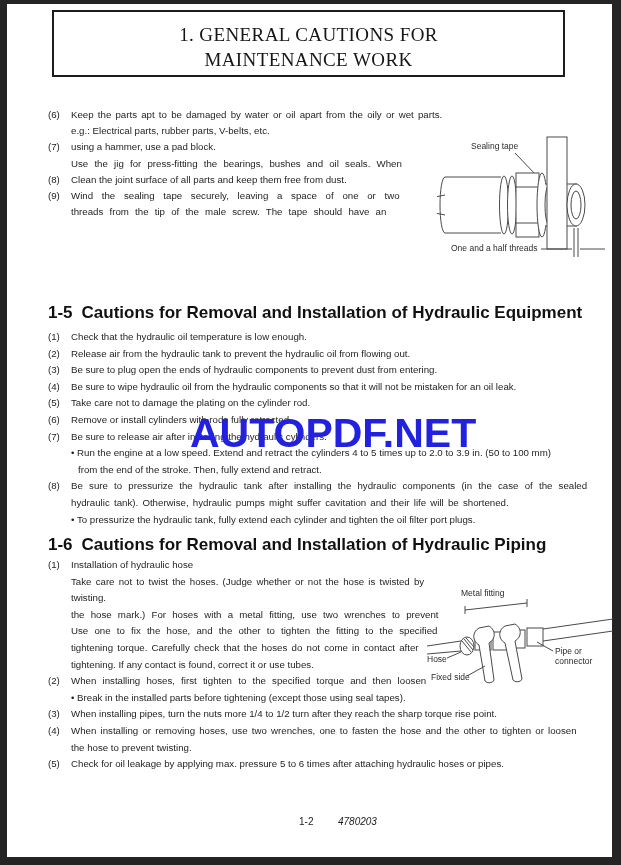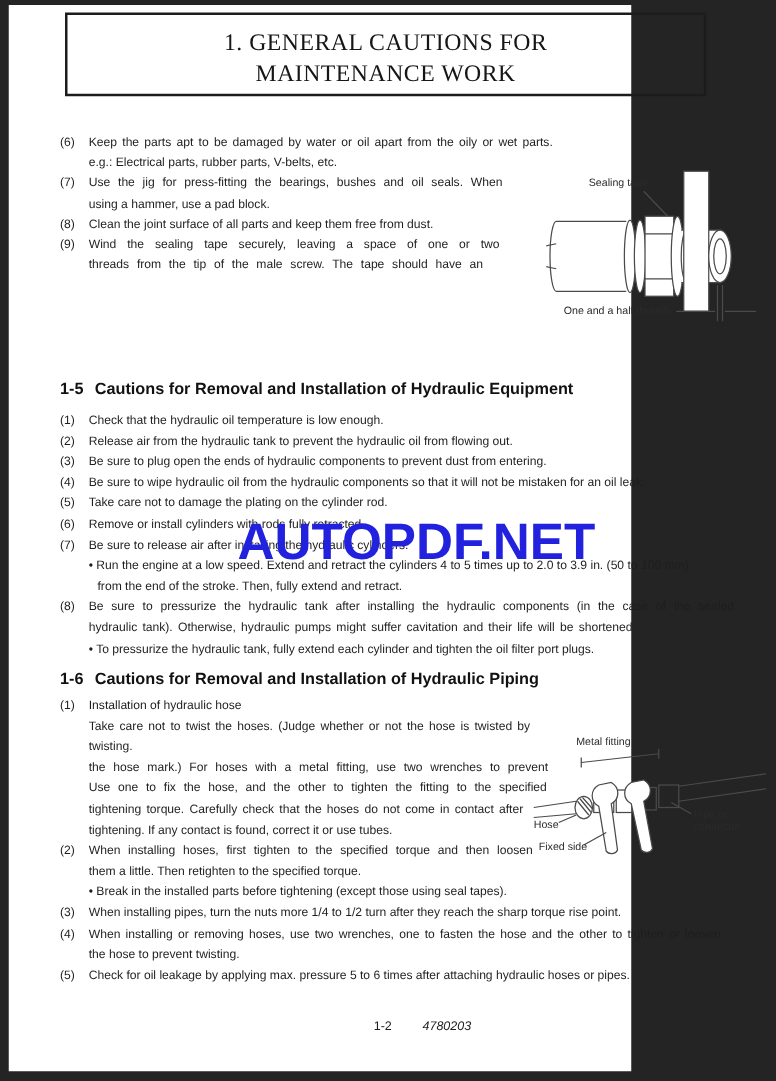--- a/index.html
+++ b/index.html
@@ -4,21 +4,21 @@
 <style>
   html,body{margin:0;padding:0;}
   body{
     width:621px;height:865px;
     background:#242424;
     position:relative;
     font-family:"Liberation Sans",sans-serif;
     overflow:hidden;
   }
   .page{
-    position:absolute;left:7px;top:4px;width:498px;height:853px;
+    position:absolute;left:7px;top:4px;width:605px;height:853px;
     background:#ffffff;
   }
   
   .title-box{
     position:absolute;left:45px;top:6px;width:513px;height:67px;
     border:2px solid #1c1c1c;
     text-align:center;
     font-family:"Liberation Serif",serif;
     font-size:19px;line-height:25px;letter-spacing:.4px;
     color:#161616;
@@ -31,21 +31,21 @@
   .ln{white-space:nowrap;}
   .bi{padding-left:7px;}
   .j1{word-spacing:1.5px;}
   .j2{word-spacing:3.5px;}
   .j3{word-spacing:6px;}
   #block-a{left:41px;top:103px;line-height:16.2px;}
   #block-b{left:41px;top:325px;line-height:16.6px;}
   #block-c{left:41px;top:553px;line-height:16.6px;}
   .sec-h{
     position:absolute;left:41px;color:#111;
-    font-size:13px;font-weight:bold;white-space:nowrap;
+    font-size:17px;font-weight:bold;white-space:nowrap;
   }
   #h15{top:299px;}
   #h16{top:531px;}
   .sec-num{margin-right:9px;}
   
   .watermark{
     position:absolute;left:183px;top:406px;
     font-size:41px;font-weight:bold;letter-spacing:0;
     color:#2222de;white-space:nowrap;
   }
@@ -79,22 +79,22 @@
   </div>
 
   <div class="tblock" id="block-a">
     <div class="item">
       <span class="num">(6)</span>
       <div class="ln j1">Keep the parts apt to be damaged by water or oil apart from the oily or wet parts.</div>
       <div class="ln">e.g.: Electrical parts, rubber parts, V-belts, etc.</div>
     </div>
     <div class="item">
       <span class="num">(7)</span>
+      <div class="ln">using a hammer, use a pad block.</div>
       <div class="ln j2">Use the jig for press-fitting the bearings, bushes and oil seals. When</div>
-      <div class="ln">using a hammer, use a pad block.</div>
     </div>
     <div class="item">
       <span class="num">(8)</span>
       <div class="ln">Clean the joint surface of all parts and keep them free from dust.</div>
     </div>
     <div class="item">
       <span class="num">(9)</span>
       <div class="ln j3">Wind the sealing tape securely, leaving a space of one or two</div>
       <div class="ln j2">threads from the tip of the male screw. The tape should have an</div>
     </div>
@@ -181,21 +181,20 @@
       <div class="ln j1">Take care not to twist the hoses. (Judge whether or not the hose is twisted by</div>
       <div class="ln">twisting.</div>
       <div class="ln j2">the hose mark.) For hoses with a metal fitting, use two wrenches to prevent</div>
       <div class="ln j2">Use one to fix the hose, and the other to tighten the fitting to the specified</div>
       <div class="ln j1">tightening torque. Carefully check that the hoses do not come in contact after</div>
       <div class="ln">tightening. If any contact is found, correct it or use tubes.</div>
     </div>
     <div class="item">
       <span class="num">(2)</span>
       <div class="ln j2">When installing hoses, first tighten to the specified torque and then loosen</div>
-      <div class="ln">them a little. Then retighten to the specified torque.</div>
       <div class="ln">• Break in the installed parts before tightening (except those using seal tapes).</div>
     </div>
     <div class="item">
       <span class="num">(3)</span>
       <div class="ln">When installing pipes, turn the nuts more 1/4 to 1/2 turn after they reach the sharp torque rise point.</div>
     </div>
     <div class="item">
       <span class="num">(4)</span>
       <div class="ln j1">When installing or removing hoses, use two wrenches, one to fasten the hose and the other to tighten or loosen</div>
       <div class="ln">the hose to prevent twisting.</div>

